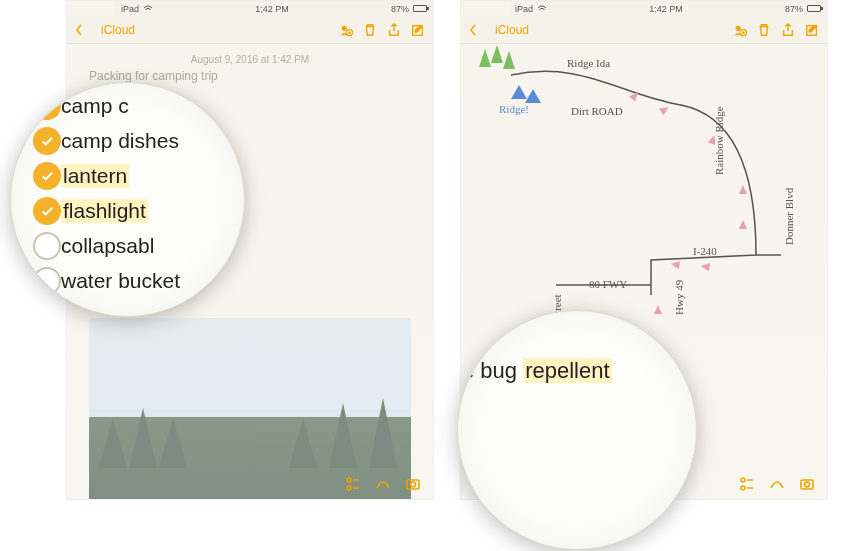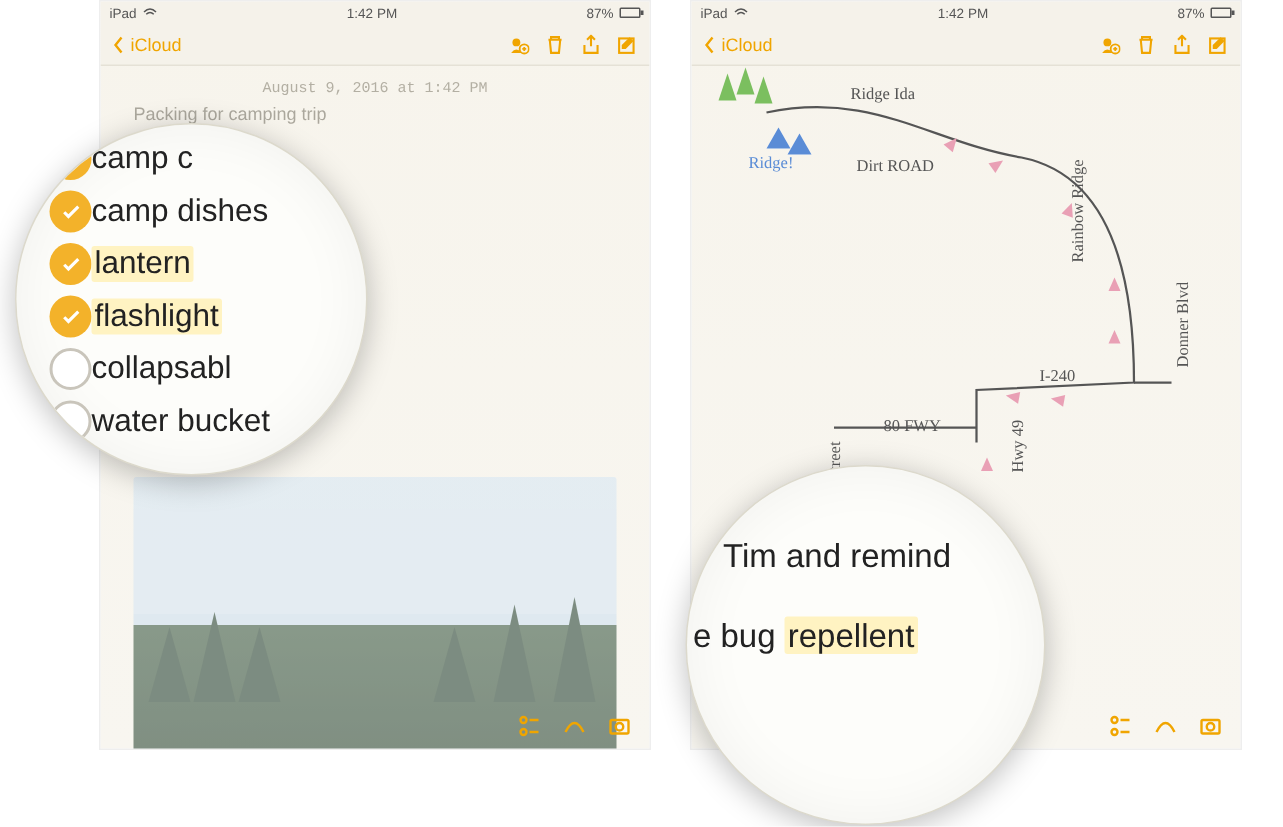--- a/index.html
+++ b/index.html
@@ -25,51 +25,51 @@
   
   .statusbar {
     height: 15px;
     font-size: 9px;
     color: #555;
     display: flex;
     align-items: center;
     justify-content: space-between;
     padding: 0 6px;
     background: #f5f2ea;
+    margin-left: 48px;
   }
   .statusbar .sb-left, .statusbar .sb-right { display:flex; gap:4px; align-items:center;}
   .statusbar .battery { width:14px;height:7px;border:1px solid #555;border-radius:1px;position:relative;}
   .statusbar .battery::after{content:"";position:absolute;right:-3px;top:1px;width:2px;height:3px;background:#555;}
   .statusbar .battery .fill{background:#555;height:100%;width:85%;}
 
   
   .navbar {
     height: 28px;
     display:flex;
     align-items:center;
     justify-content:space-between;
     padding: 0 8px;
     border-bottom: 1px solid #e5e1d6;
     background:#f5f2ea;
   }
   .navbar .back {
-    display:flex;align-items:center;gap:4px;
+    display:flex;align-items:center;gap:18px;
     color:#f0a500;font-size:12px;font-weight:500;
   }
   .navbar .icons { display:flex; gap:10px; align-items:center;}
   .navbar .ico { width:14px;height:14px; }
   .ico-path { stroke:#f0a500; fill:none; stroke-width:1.6; }
   .ico-fill { fill:#f0a500; }
 
   .note-meta {
     text-align:center;
     color:#b3afa3;
     font-size:10px;
     padding:10px 0 4px;
-    font-family:Liberation Mono, monospace;
   }
 
   .note-body {
     padding: 0 22px 8px;
     opacity:.55;
     pointer-events:none;
   }
   .note-title {
     font-size:12px;color:#6e6a5d;margin-bottom:6px;
   }
@@ -368,20 +368,17 @@
     </div>
     <div class="mag-row">
       <span class="mag-chk off"></span>
       <span>water bucket</span>
     </div>
   </div>
 </div>
 
 <div class="mag mag2">
   <div class="mag-content">
-    <div>
-      <span>Tim and remind</span>
-    </div>
     <div style="margin-left:-20px">
       <span>e bug </span><span class="hl">repellent</span>
     </div>
   </div>
 </div>
 
 </body></html>

